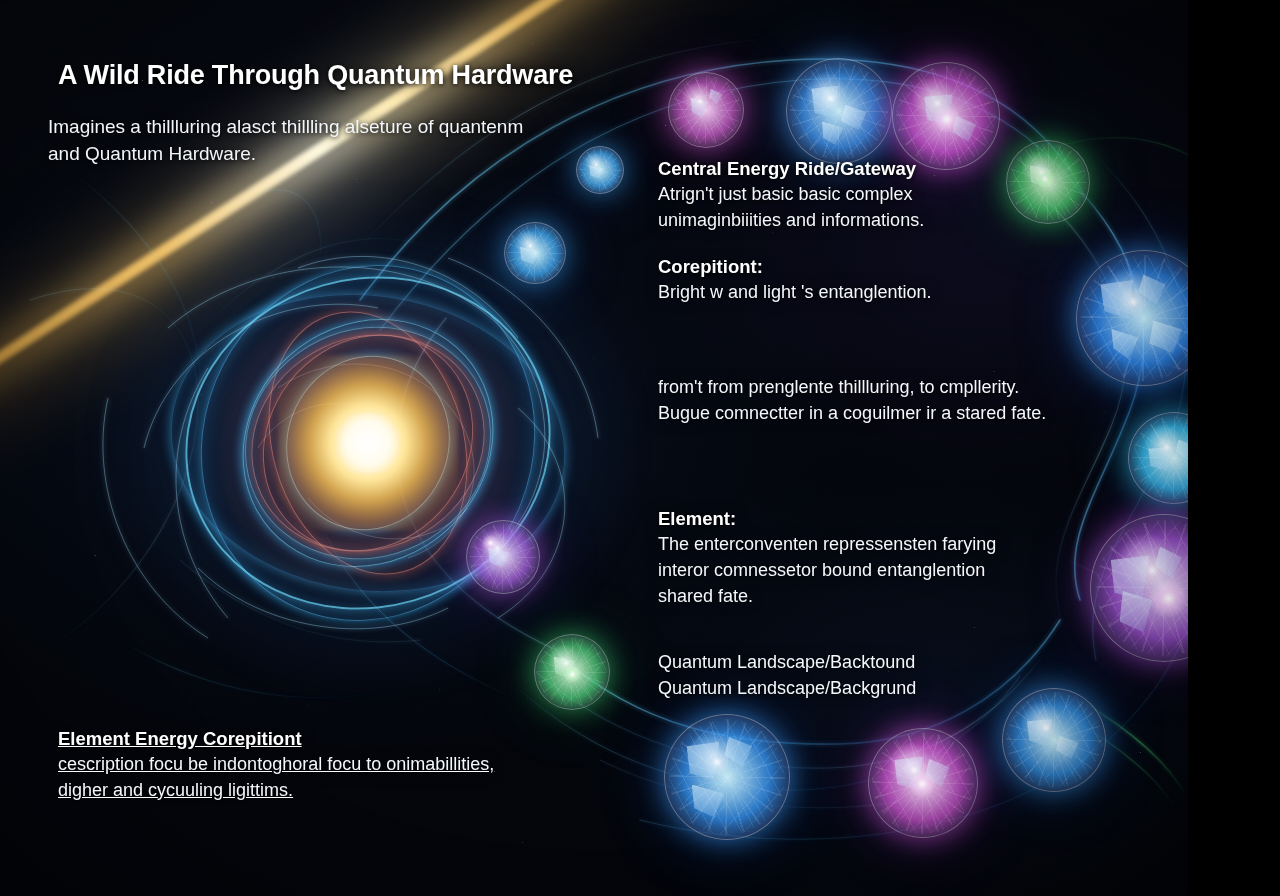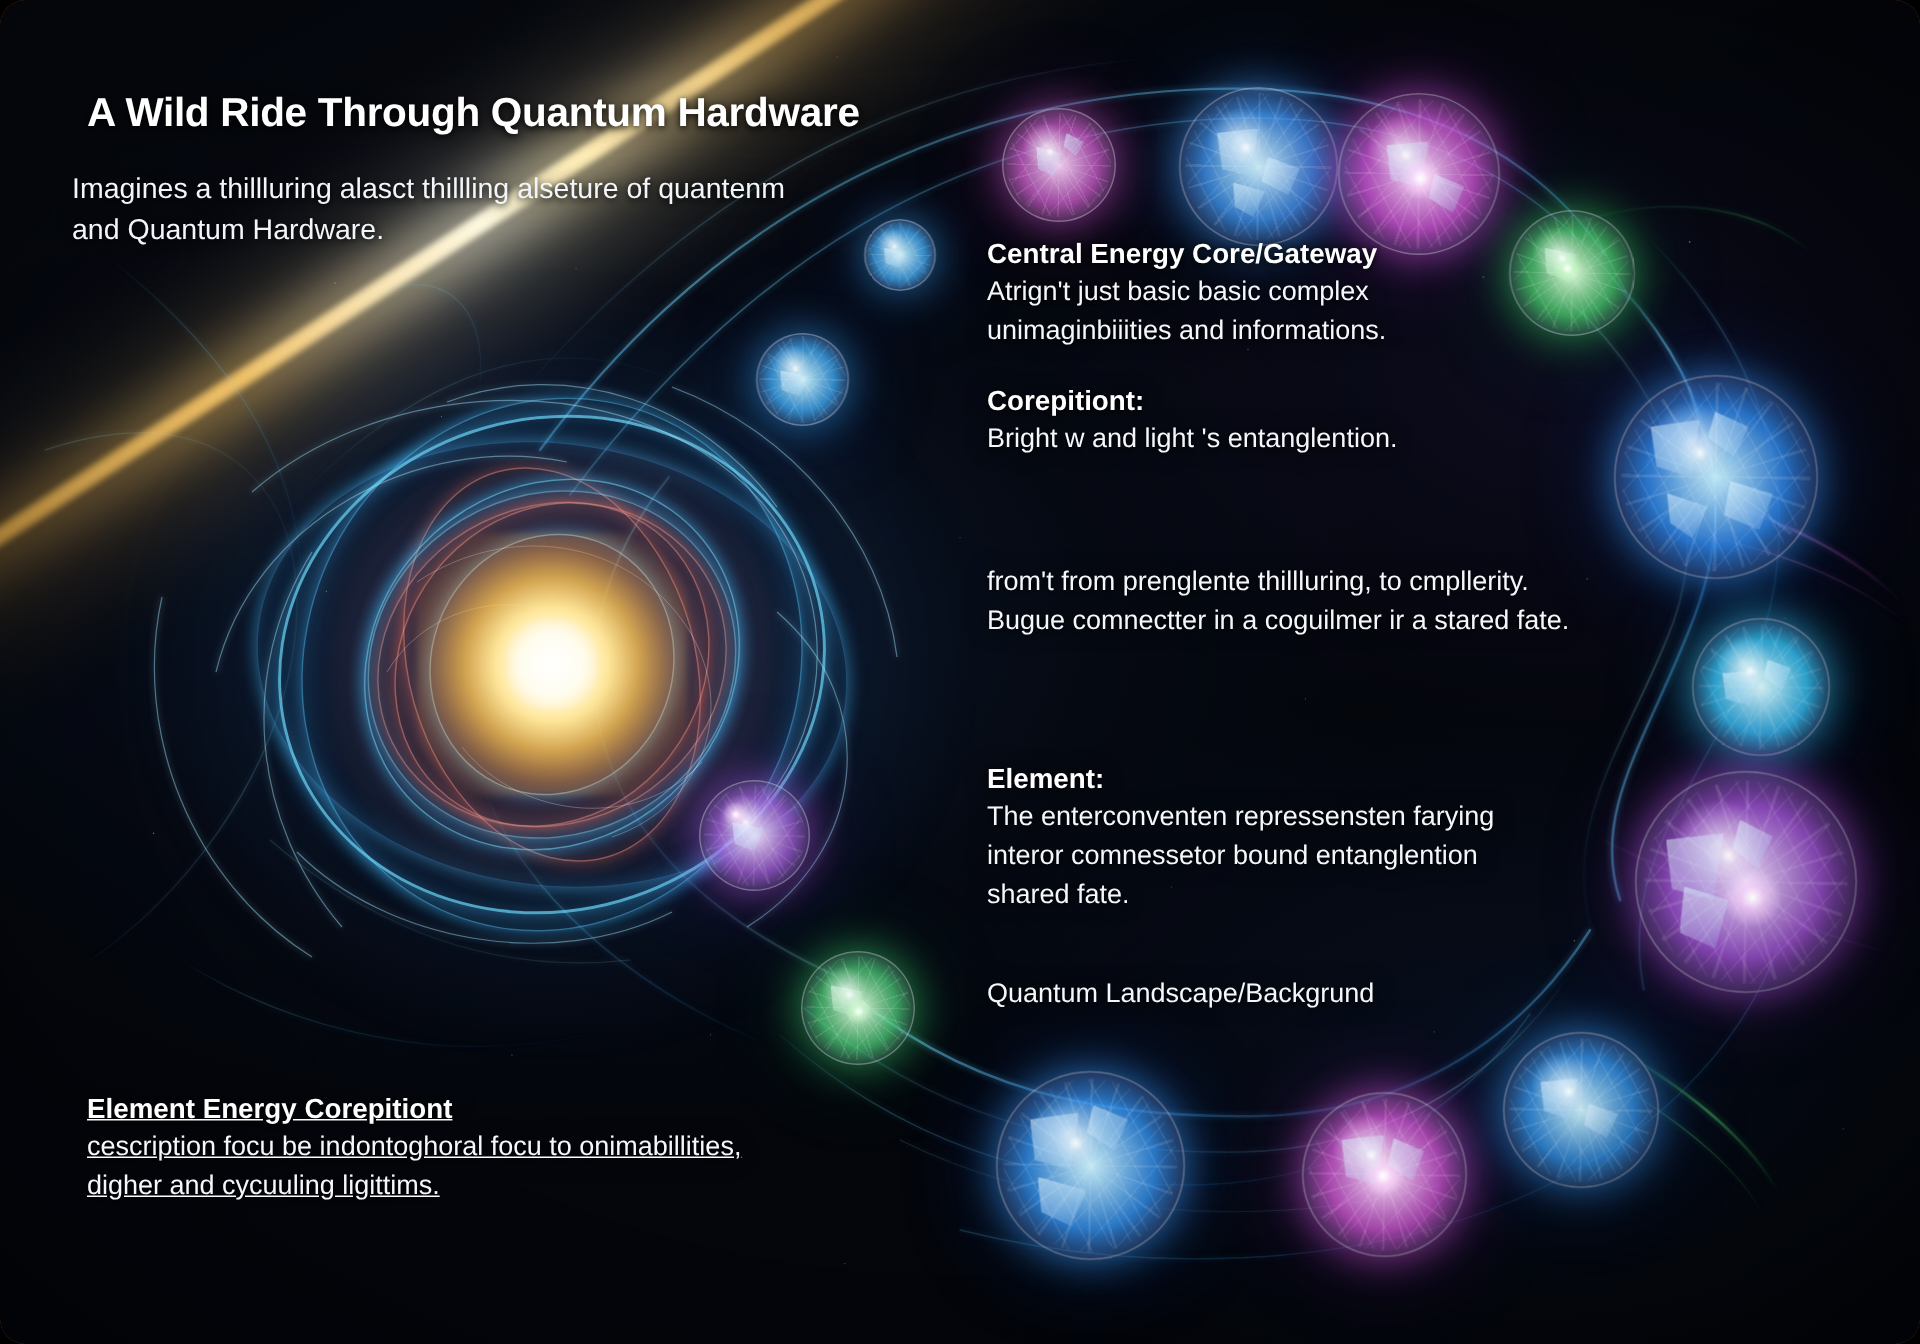--- a/index.html
+++ b/index.html
@@ -7,24 +7,23 @@
   html,body { background:#000; }
   body {
     width:1280px; height:896px; overflow:hidden;
     font-family:"Liberation Sans", sans-serif;
     position:relative;
   }
 
   
   #stage {
     position:absolute; inset:0;
-    width:1280px; height:896px;
+    width:1188px; height:896px;
     background:#c2410c;
     overflow:hidden;
-    border-radius:17px;
   }
 
   
   .bg-wash {
     position:absolute; inset:0;
     background:
       radial-gradient(ellipse 58% 52% at 31% 47%, rgba(30,70,120,0.30) 0%, rgba(12,28,56,0.14) 45%, rgba(0,0,0,0) 72%),
       radial-gradient(ellipse 40% 40% at 82% 28%, rgba(40,30,90,0.22) 0%, rgba(0,0,0,0) 70%),
       radial-gradient(ellipse 45% 38% at 78% 78%, rgba(20,45,90,0.20) 0%, rgba(0,0,0,0) 70%),
       linear-gradient(160deg, #070a12 0%, #04060c 45%, #03050a 100%);
@@ -465,39 +464,40 @@
                 background:radial-gradient(circle,#fff 0%, rgba(210,255,210,.55) 28%, rgba(120,255,150,0) 72%);"></div>
   </div>
 
   <div class="vignette"></div>
 
   <div class="txt" id="title">A Wild Ride Through Quantum Hardware</div>
 
   <div class="txt" id="subtitle">Imagines a thillluring alasct thillling alseture of quantenm and Quantum Hardware.</div>
 
   <div class="txt block" id="blk-core">
-    <div class="head">Central Energy Core/Gateway</div>
+    <div class="head">Central Energy Ride/Gateway</div>
     <div class="body">Atrign't just basic basic complex unimaginbiiities and informations.</div>
   </div>
 
   <div class="txt block" id="blk-desc">
     <div class="head">Corepitiont:</div>
     <div class="body">Bright w and light 's entanglention.</div>
   </div>
 
   <div class="txt block" id="blk-ent">
     <div class="body">from't from prenglente thillluring, to cmpllerity. Bugue comnectter in a coguilmer ir a stared fate.</div>
   </div>
 
   <div class="txt block" id="blk-elem">
     <div class="head">Element:</div>
     <div class="body">The enterconventen repressensten farying interor comnessetor bound entanglention shared fate.</div>
   </div>
 
   <div class="txt block" id="blk-land">
+    <div class="body">Quantum Landscape/Backtound</div>
     <div class="body">Quantum Landscape/Backgrund</div>
   </div>
 
   <div class="txt block" id="blk-bottom">
     <div class="head">Element Energy Corepitiont</div>
     <div class="body">cescription focu be indontoghoral focu to onimabillities, digher and cycuuling ligittims.</div>
   </div>
 
 </div>
 

